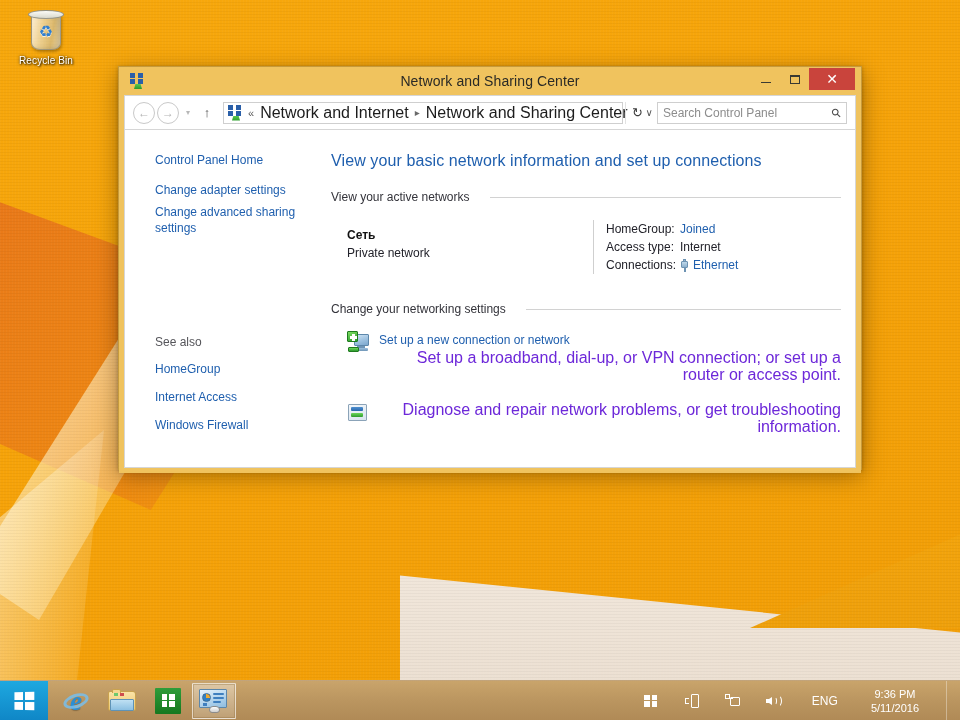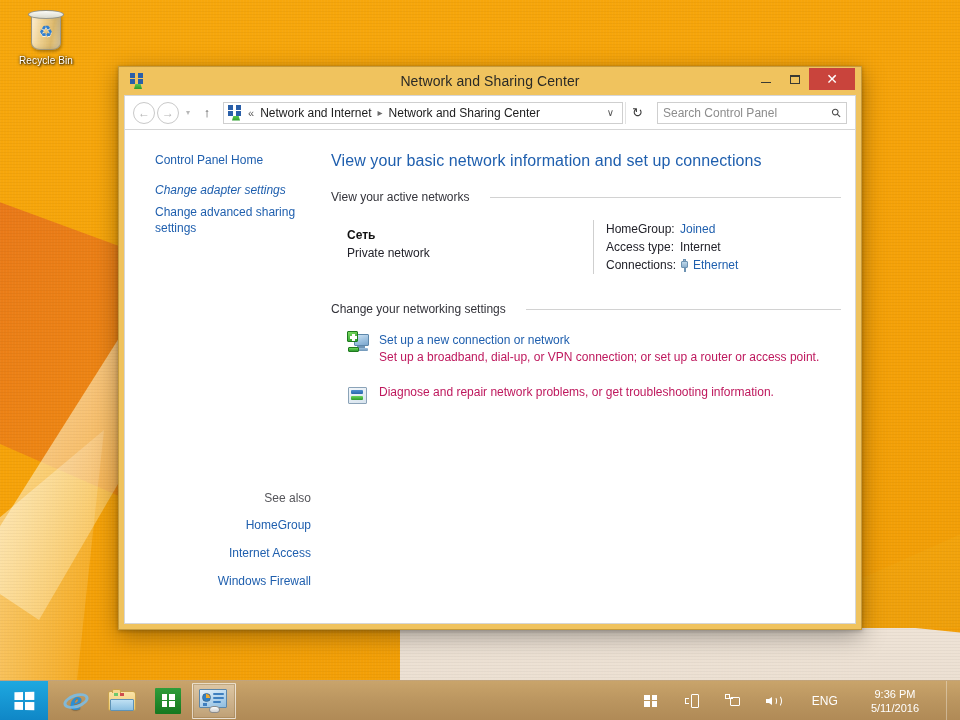--- a/index.html
+++ b/index.html
@@ -116,21 +116,21 @@
     color: #ffffff;
     line-height: 12px;
     text-shadow: 1px 1px 2px rgba(0,0,0,.85), 0 0 3px rgba(0,0,0,.7);
     letter-spacing: .1px;
   }
 
   
   #cp-window {
     position: absolute;
     left: 118px; top: 66px;
-    width: 744px; height: 564px;
+    width: 744px; height: 404px;
     background: #e8b54a;
     border: 1px solid #c69a3c;
     box-shadow: 0 6px 22px rgba(0,0,0,.34), 0 1px 4px rgba(0,0,0,.25);
     display: flex;
     flex-direction: column;
   }
   .win-frame-inner {
     flex: 1;
     display: flex;
     flex-direction: column;
@@ -235,21 +235,21 @@
     background: #fff;
     display: flex;
     align-items: center;
     padding: 0 2px 0 4px;
     gap: 3px;
     min-width: 0;
   }
   .addr-icon { width: 16px; height: 16px; position: relative; flex: 0 0 16px; }
   .addr-chev { color: #5a5a5a; font-size: 11px; padding: 0 1px; }
   .crumb {
-    font-size: 12px;
+    font-size: 16px;
     color: #1c1c1c;
     white-space: nowrap;
     cursor: default;
     padding: 1px 2px;
   }
   .crumb-sep { color: #6a6a6a; font-size: 10px; padding: 0 1px; }
   .addr-spacer { flex: 1; min-width: 4px; }
   .addr-v { color: #555; font-size: 10px; padding: 0 6px; cursor: default; }
   .refresh-btn {
     width: 24px; height: 22px;
@@ -300,25 +300,24 @@
     background: #fff;
   }
   .side-link {
     font-size: 12px;
     color: #1f5fae;
     line-height: 16px;
     margin-bottom: 14px;
     cursor: default;
     max-width: 150px;
   }
-  .side-link.tight { margin-bottom: 6px; font-style: italic; }
+  .side-link.tight { margin-bottom: 6px; }
   #see-also {
     margin-top: auto;
     padding-bottom: 8px;
-    text-align: right;
   }
   .see-also-title {
     font-size: 12px;
     color: #55555a;
     margin-bottom: 12px;
   }
   .see-link {
     font-size: 12px;
     color: #1f5fae;
     line-height: 16px;
@@ -424,23 +423,24 @@
   }
   .setting-txt { flex: 1; }
   .setting-title {
     font-size: 12px;
     color: #1f5fae;
     line-height: 17px;
     cursor: default;
     display: inline-block;
   }
   .setting-desc {
-    font-size: 12px;
-    color: #be185d;
+    font-size: 16px;
+    color: #6d28d9;
     line-height: 17px;
+    text-align: right;
   }
 
   
   .mon-screen {
     position: absolute;
     right: 0; top: 3px;
     width: 15px; height: 12px;
     background: linear-gradient(160deg,#cfe3f4 0%,#9dc1e0 55%,#7aa6cd 100%);
     border: 1px solid #5d87ab;
     border-radius: 1px;

